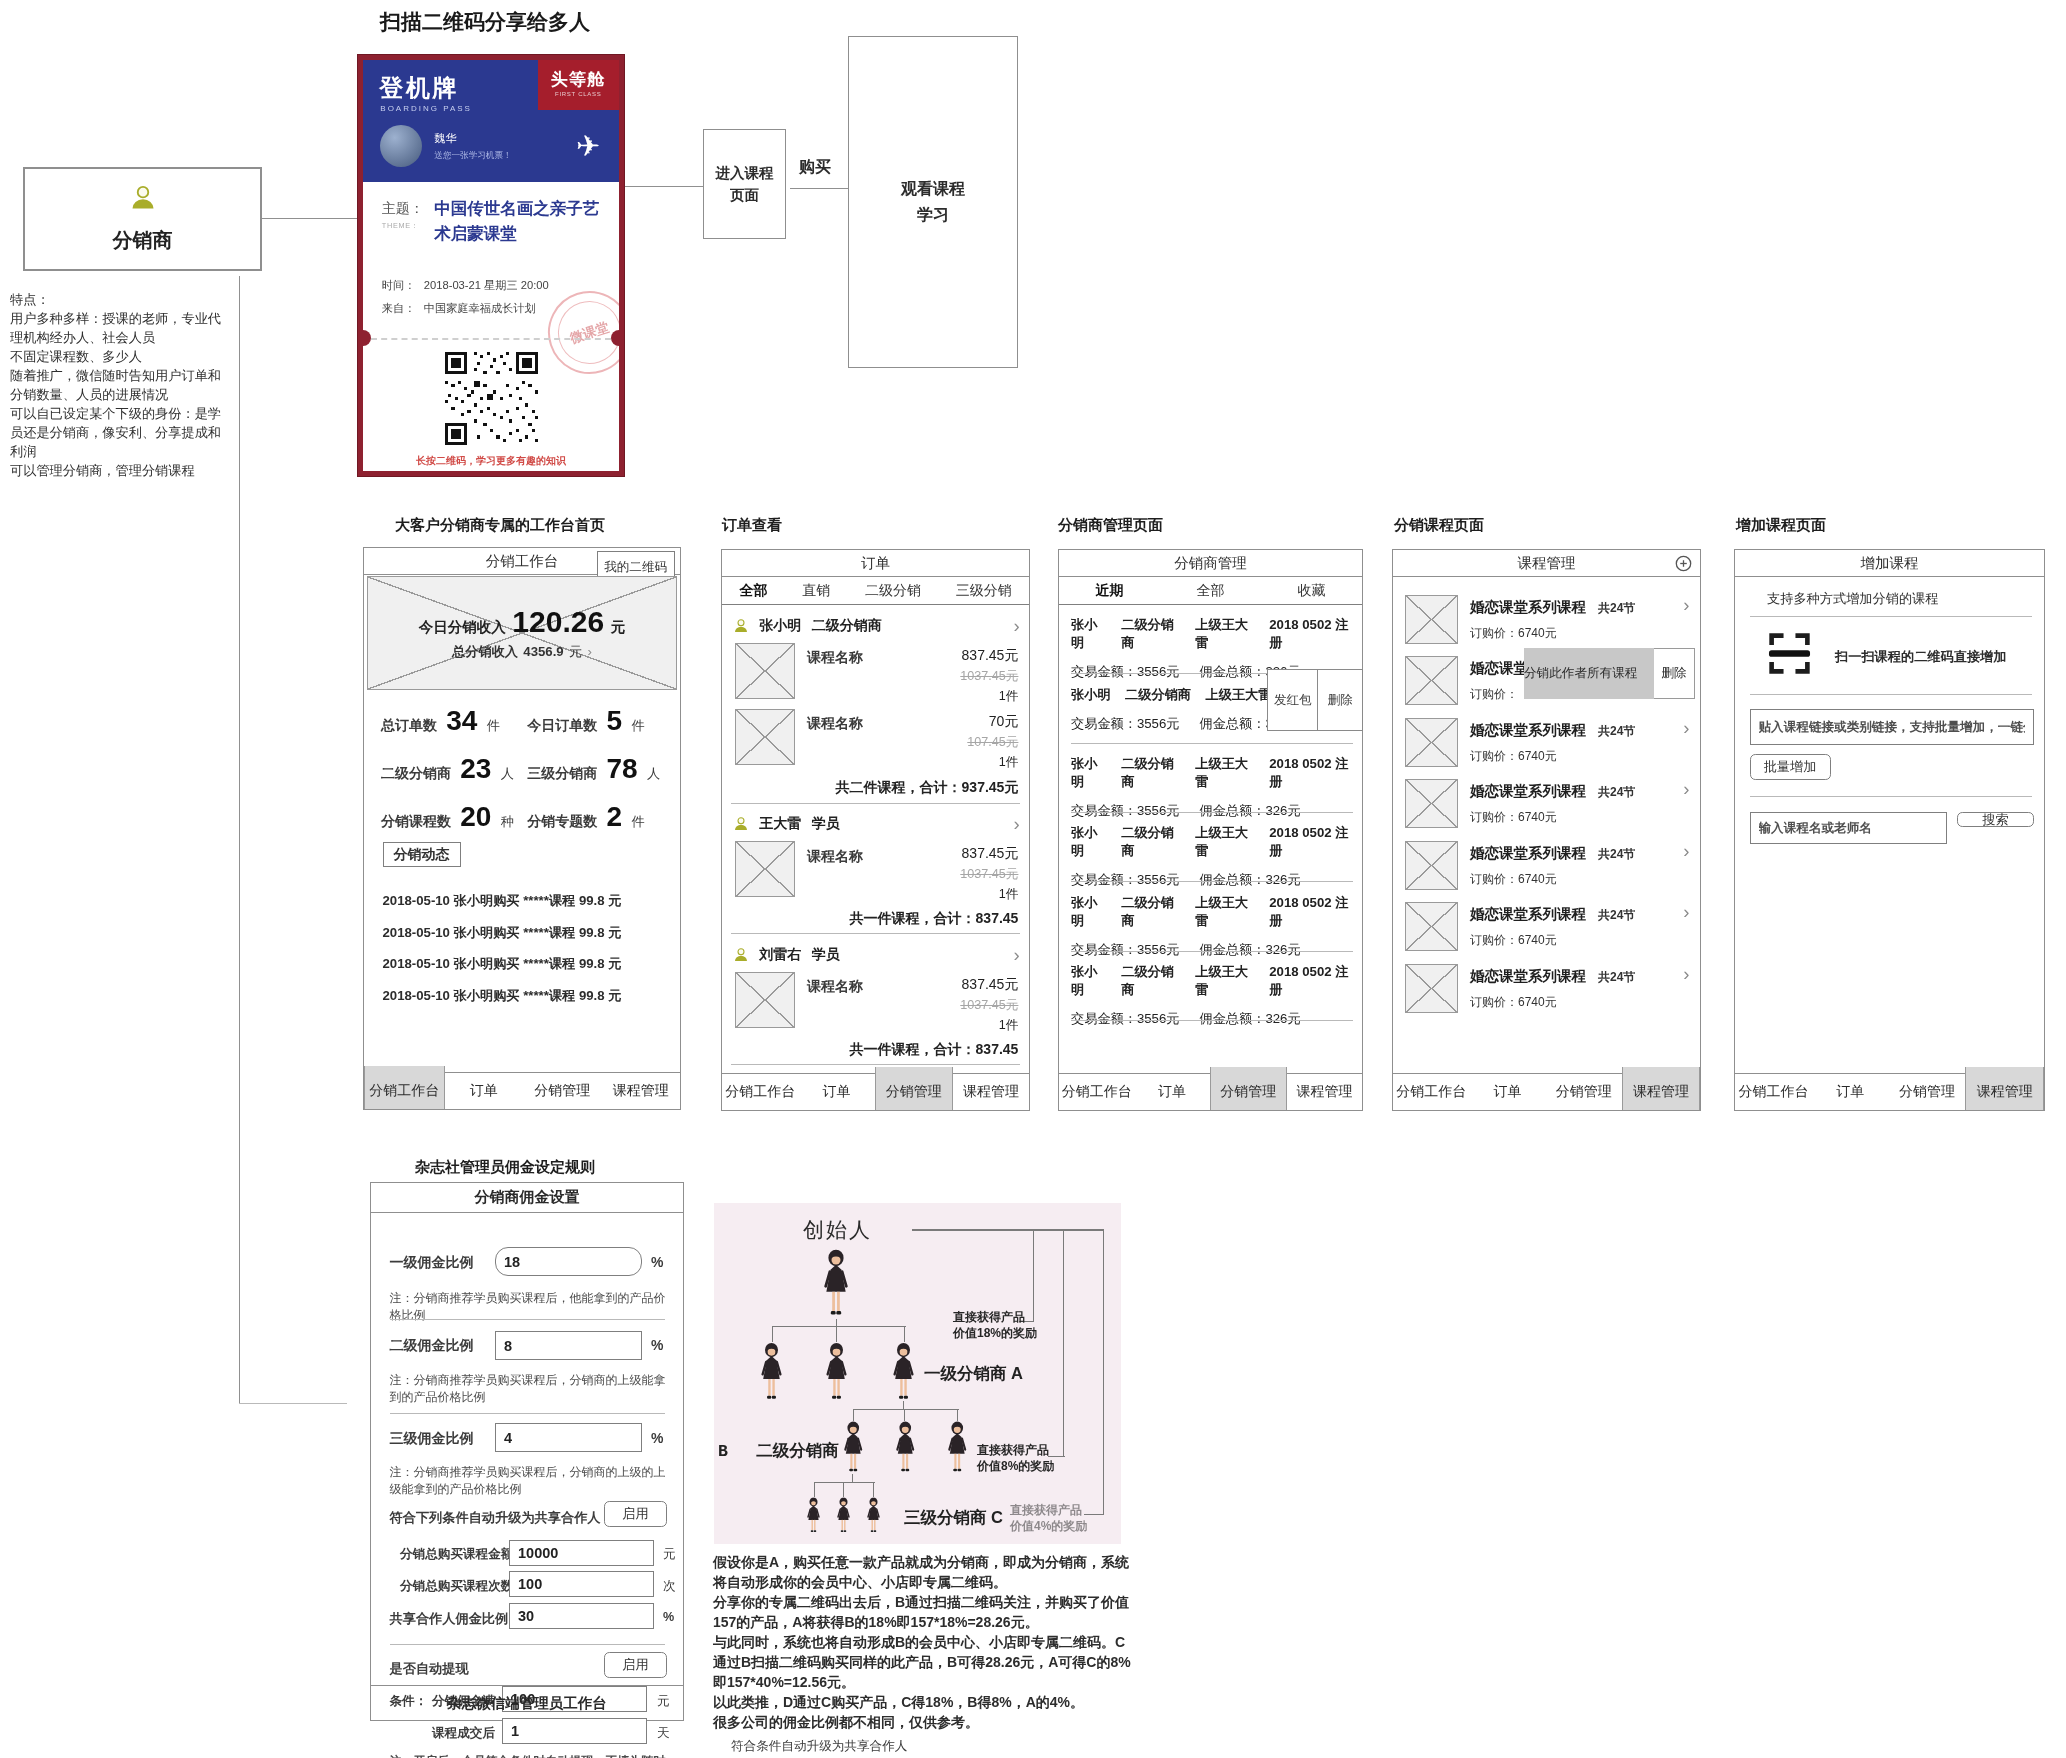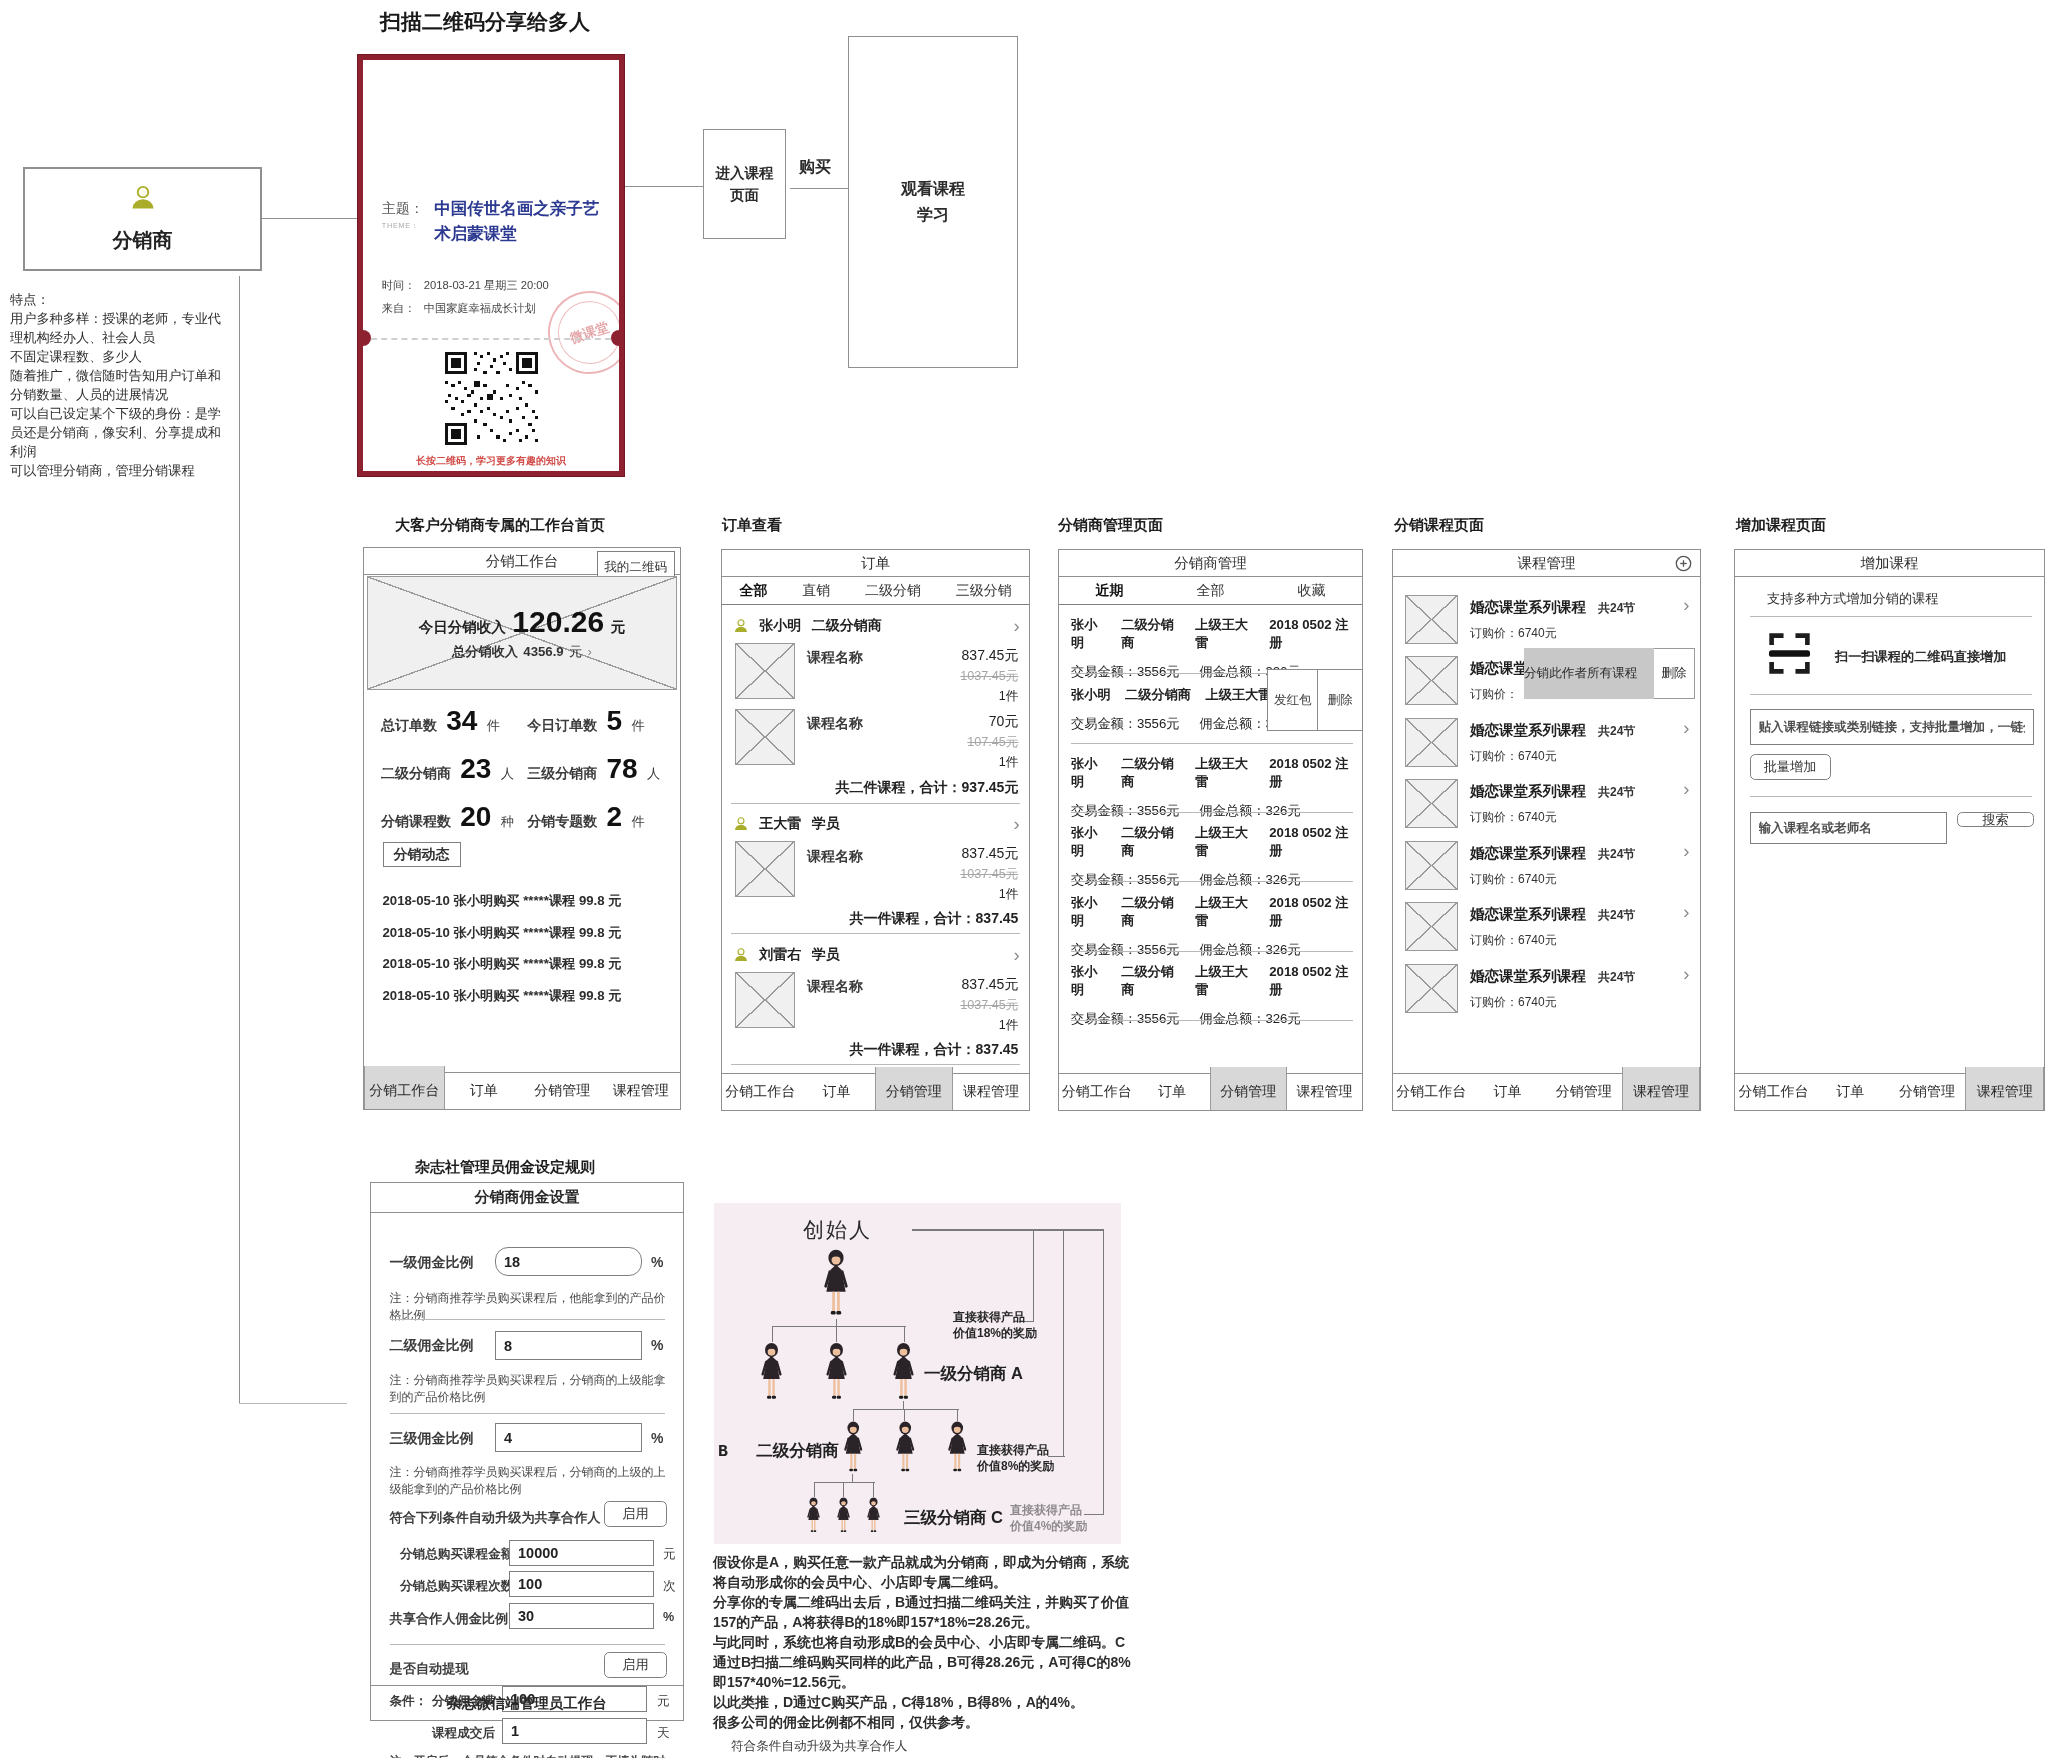--- a/index.html
+++ b/index.html
@@ -74,20 +74,32 @@
 <div class="hl" style="left:262px;top:218px;width:95px;"></div>
 <div class="hl" style="left:625px;top:186px;width:78px;"></div>
 <div class="vl" style="left:239px;top:276px;height:1127px;width:0.7px;"></div>
 <div class="hl thin" style="left:239px;top:1403px;width:108px;"></div>
 
 <div class="abs" style="left:380px;top:8px;font-size:21px;font-weight:bold;color:#1a1a1a;">扫描二维码分享给多人</div>
 
 <div class="abs" style="left:357px;top:54px;width:268px;height:423px;background:#8e2130;border:1.3px solid #6f1823;box-sizing:border-box;padding:5.3px;">
   <div style="position:relative;width:100%;height:100%;background:#fff;overflow:hidden;">
 
+    <div style="position:absolute;left:0;right:0;top:0;height:122px;background:#2b3990;">
+      <div style="position:absolute;left:16px;top:12px;font-size:24px;font-weight:bold;color:#fff;letter-spacing:2.6px;">登机牌</div>
+      <div style="position:absolute;left:17px;top:44px;font-size:8px;color:#c7cfef;letter-spacing:2px;">BOARDING PASS</div>
+      <div style="position:absolute;right:0;top:0;width:81px;height:50px;background:#a51e2c;text-align:center;">
+        <div style="font-size:17px;font-weight:bold;color:#fff;margin-top:8px;letter-spacing:1.3px;">头等舱</div>
+        <div style="font-size:6px;color:#e8c9cd;letter-spacing:0.7px;">FIRST CLASS</div>
+      </div>
+      <div style="position:absolute;left:17px;top:65px;width:42px;height:42px;border-radius:50%;background:radial-gradient(circle at 35% 30%,#9db1cf,#45597c);"></div>
+      <div style="position:absolute;left:71px;top:71px;font-size:11.2px;color:#fff;">魏华</div>
+      <div style="position:absolute;left:71px;top:90px;font-size:8.6px;color:#aeb9e6;">送您一张学习机票！</div>
+      <div style="position:absolute;right:18.5px;top:69px;font-size:29px;color:#fff;">✈</div>
+    </div>
 
     <div style="position:absolute;left:18.5px;top:140px;font-size:14px;color:#555;">主题：</div>
     <div style="position:absolute;left:18.5px;top:161px;font-size:7.3px;color:#aaa;letter-spacing:0.7px;">THEME：</div>
     <div style="position:absolute;left:71px;top:136px;width:173px;font-size:16.5px;line-height:24.5px;font-weight:bold;color:#2b3990;">中国传世名画之亲子艺术启蒙课堂</div>
     <div class="abs" style="position:absolute;left:18.5px;top:218px;font-size:11.2px;color:#444;">
       <span>时间：</span>
       <span style="margin-left:5.3px;">2018-03-21 星期三 20:00</span>
     </div>
     <div class="abs" style="position:absolute;left:18.5px;top:241px;font-size:11.2px;color:#444;">
       <span>来自：</span>

